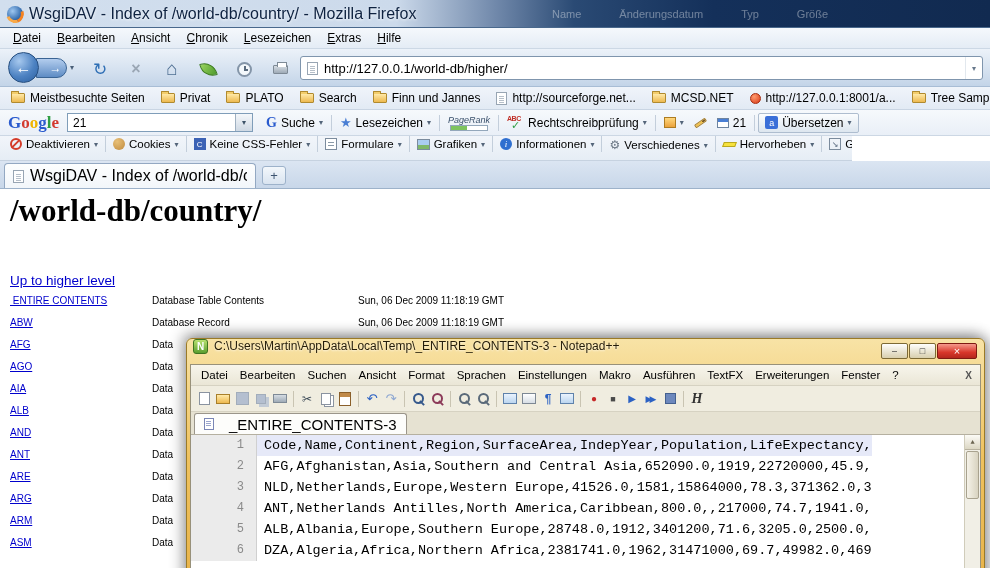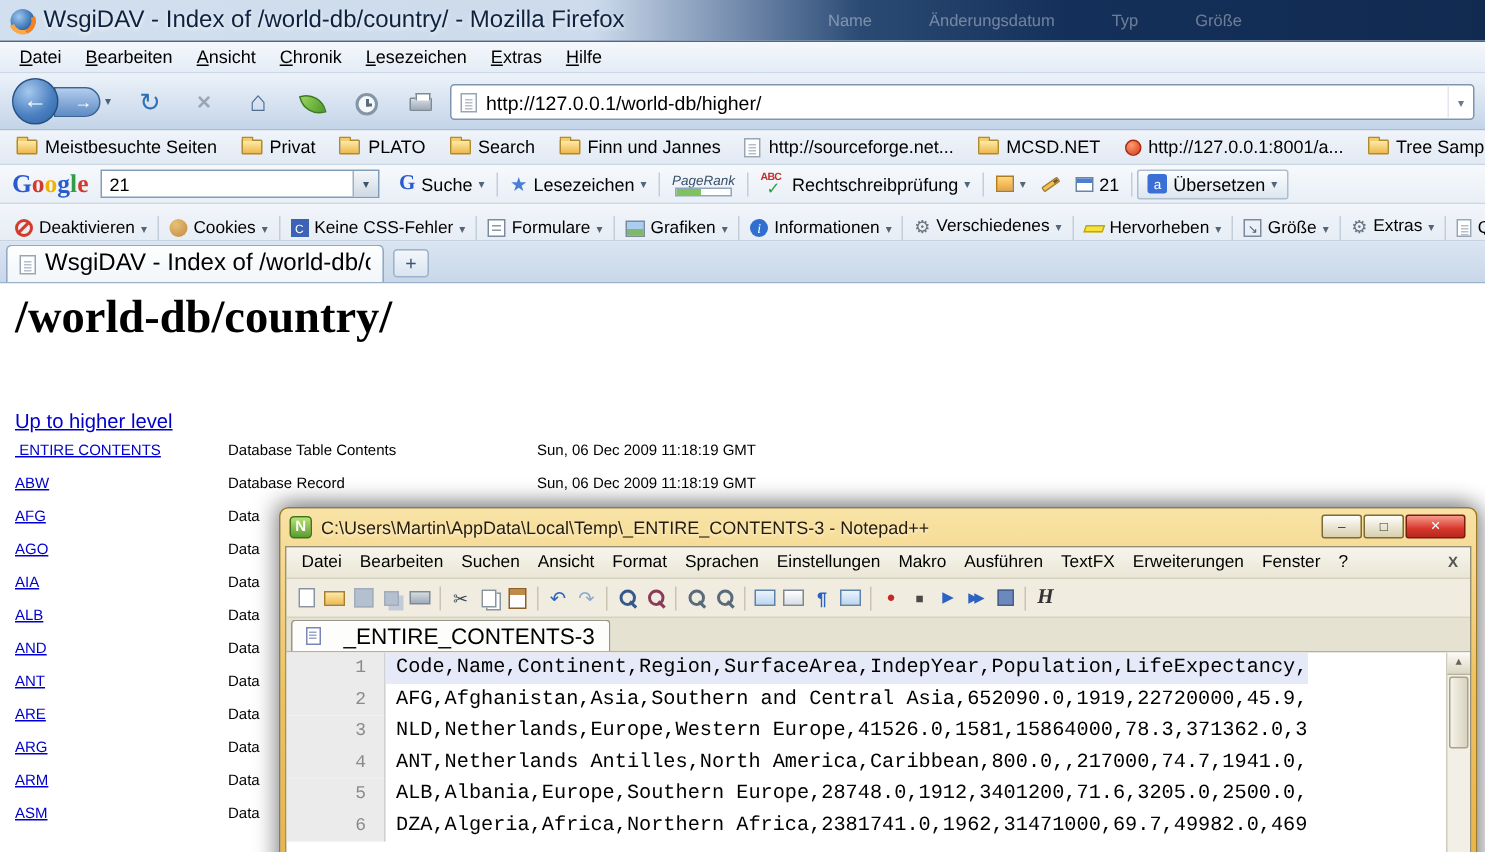--- a/index.html
+++ b/index.html
@@ -89,21 +89,21 @@
 .ic-abc::after{content:"✓";position:absolute;bottom:-2px;left:4px;font-size:11px;color:#2f9e44}
 .ic-box{width:12px;height:11px;background:linear-gradient(#ffd87e,#eba23c);border:1px solid #ad7c22;flex:none}
 .ic-pencil{width:13px;height:4px;background:linear-gradient(90deg,#f3c24a 72%,#7d5a1e 72%);border:1px solid #a87f2a;transform:rotate(-35deg);border-radius:1px;flex:none}
 .ic-popup{width:12px;height:10px;background:#fff;border:1px solid #6d84a0;position:relative;flex:none}
 .ic-popup::before{content:"";position:absolute;left:0;top:0;right:0;height:3px;background:#4a7fd4}
 .ic-trans{width:13px;height:13px;border-radius:2px;background:#3a6fd8;color:#fff;font-size:9px;display:flex;align-items:center;justify-content:center;flex:none}
 .ic-trans::after{content:"a"}
 .raised{border:1px solid #aebdcf;border-radius:2px;background:linear-gradient(#fbfdfe,#dde6ef);padding:2px 6px}
 
 
-.wdbar{position:absolute;top:136px;left:0;width:990px;height:25px;display:flex;align-items:flex-end;padding-left:6px;
+.wdbar{position:absolute;top:136px;left:0;width:852px;height:25px;display:flex;align-items:flex-start;padding-left:6px;
  background:linear-gradient(#f2f5fa,#e6edf5);border-bottom:1px solid #c6d2e0;white-space:nowrap;overflow:hidden}
 .wd{display:flex;align-items:center;gap:4px;padding:2px 4px;font-size:11.5px}
 .wd-disable{width:12px;height:12px;border-radius:50%;border:2px solid #d43b2a;position:relative;flex:none}
 .wd-disable::after{content:"";position:absolute;left:-2px;top:3px;width:11px;height:2px;background:#d43b2a;transform:rotate(-45deg)}
 .wd-cookie{width:12px;height:12px;border-radius:50%;background:radial-gradient(circle at 35% 30%,#e8c078,#c08a3e);flex:none}
 .wd-css{width:12px;height:12px;background:#3b62b5;color:#fff;font-size:8px;display:flex;align-items:center;justify-content:center;flex:none}
 .wd-css::after{content:"C"}
 .wd-form{width:12px;height:12px;background:#fff;border:1px solid #7b8b9d;position:relative;flex:none}
 .wd-form::after{content:"";position:absolute;left:2px;top:3px;width:6px;height:1px;background:#8a99a8;box-shadow:0 3px 0 #8a99a8}
 .wd-img{width:13px;height:11px;border:1px solid #7b8b9d;background:linear-gradient(#aacdf0 55%,#7fb868 55%);flex:none}
@@ -129,21 +129,21 @@
 .uplink{position:absolute;left:10px;top:84px;font-size:13.5px;color:#0000cc;text-decoration:underline}
 .listing{position:absolute;left:10px;top:106px}
 .lrow{height:22px;display:flex;white-space:pre;font-size:10px}
 .lname{width:142px;color:#0000cc;text-decoration:underline}
 .ldesc{width:206px}
 
 
 .npp{position:absolute;left:186px;top:338px;width:799px;height:300px;z-index:10;border-radius:6px 6px 0 0;
  background:linear-gradient(#f8e3a6,#efc25f 40%,#e5ad41);border:1px solid #9a7a28;
  box-shadow:-4px -4px 14px rgba(0,0,0,.3),4px 0 14px rgba(0,0,0,.35)}
-.np-title{height:25px;display:flex;align-items:center;padding:0 6px;gap:6px;position:relative}
+.np-title{height:25px;display:flex;align-items:flex-start;padding:0 6px;gap:6px;position:relative}
 .np-icon{width:15px;height:15px;border-radius:3px;background:linear-gradient(#b9e271,#5a9e2f);border:1px solid #3e7420;color:#fff;font-size:10px;font-weight:bold;display:flex;align-items:center;justify-content:center;flex:none}
 .np-icon::after{content:"N"}
 .np-title-text{font-size:12px;color:#241c08;white-space:nowrap;overflow:hidden;max-width:610px;text-shadow:0 1px 2px rgba(255,255,255,.7)}
 .np-btns{position:absolute;right:7px;top:4px;display:flex;gap:1px}
 .np-b{width:27px;height:16px;border:1px solid #7d6a35;border-radius:2px;background:linear-gradient(#fefefc,#d8cfae);display:flex;align-items:center;justify-content:center;font-size:9px;color:#333}
 .np-min::after{content:"–"}
 .np-max::after{content:"□"}
 .np-close{width:40px;background:linear-gradient(#f59a8c,#d8372a 60%,#b5281d);border-color:#7e1a12;color:#fff;font-size:11px}
 .np-close::after{content:"×"}
 .np-app{position:absolute;left:3px;right:3px;top:25px;bottom:0;background:#f0eee1;border:1px solid #98917a;display:flex;flex-direction:column;overflow:hidden}

